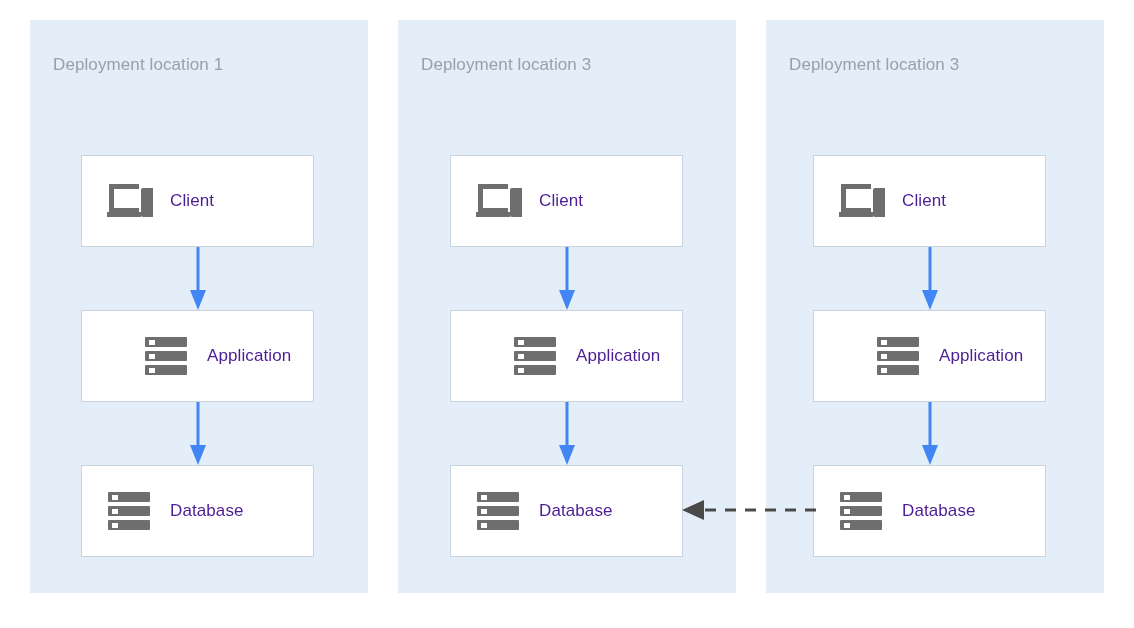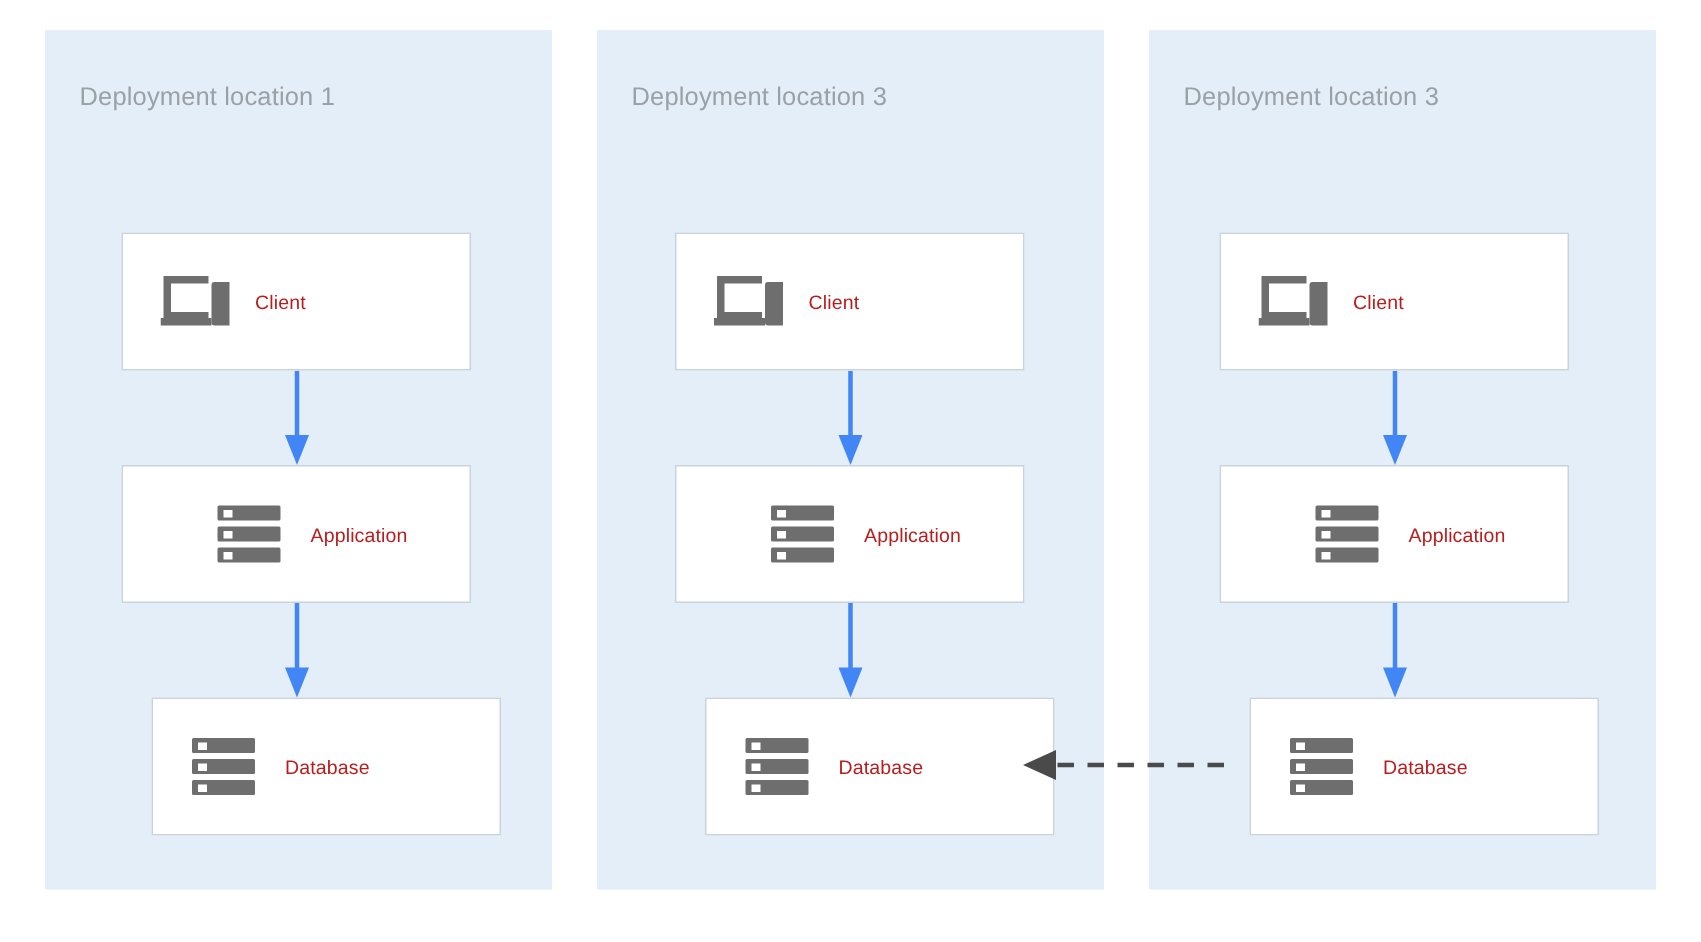--- a/index.html
+++ b/index.html
@@ -60,30 +60,30 @@
     flex: 0 0 auto;
     width: 52px;
     height: 44px;
     margin-left: 22px;
     margin-right: 14px;
     display: flex;
     align-items: center;
     justify-content: center;
   }
   .node-label {
-    font-size: 13px;
-    color: #b91c1c;
+    font-size: 17px;
+    color: #4c1d95;
     letter-spacing: 0.1px;
     white-space: nowrap;
   }
 
   
   .row-client   { top: 155px; }
   .row-app      { top: 310px; padding-left: 37px; }
-  .row-db       { top: 465px; margin-left: 20px; }
+  .row-db       { top: 465px; }
 
   .col-1 { left: 81px;  }
   .col-2 { left: 450px; }
   .col-3 { left: 813px; }
 
   
   .arrow-v {
     position: absolute;
     width: 16px;
     z-index: 2;

